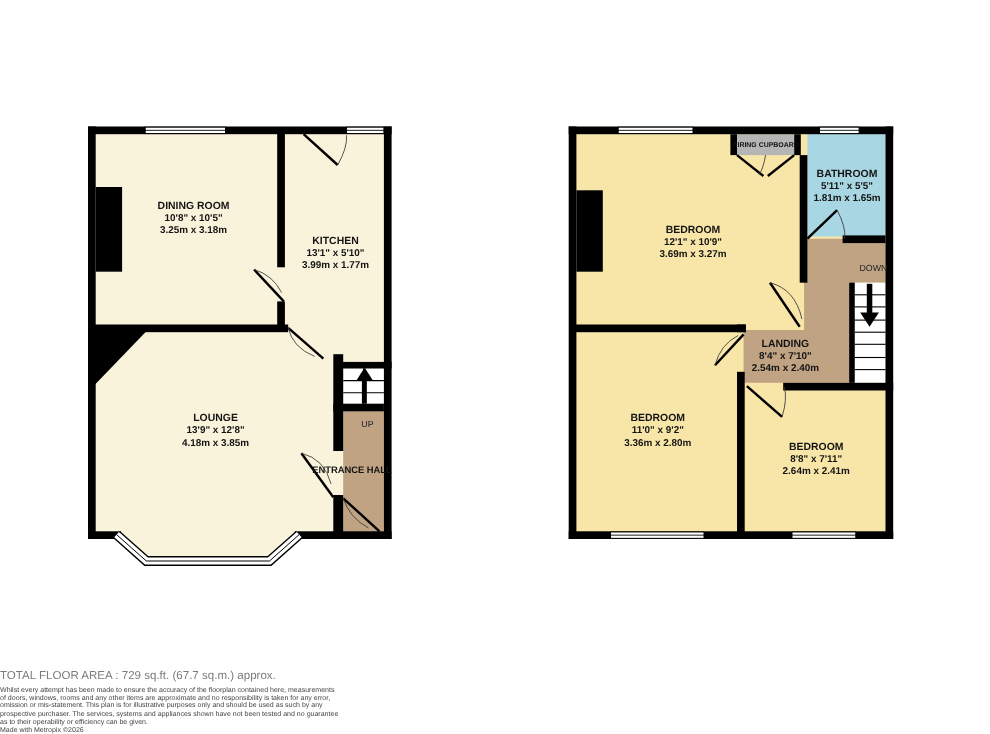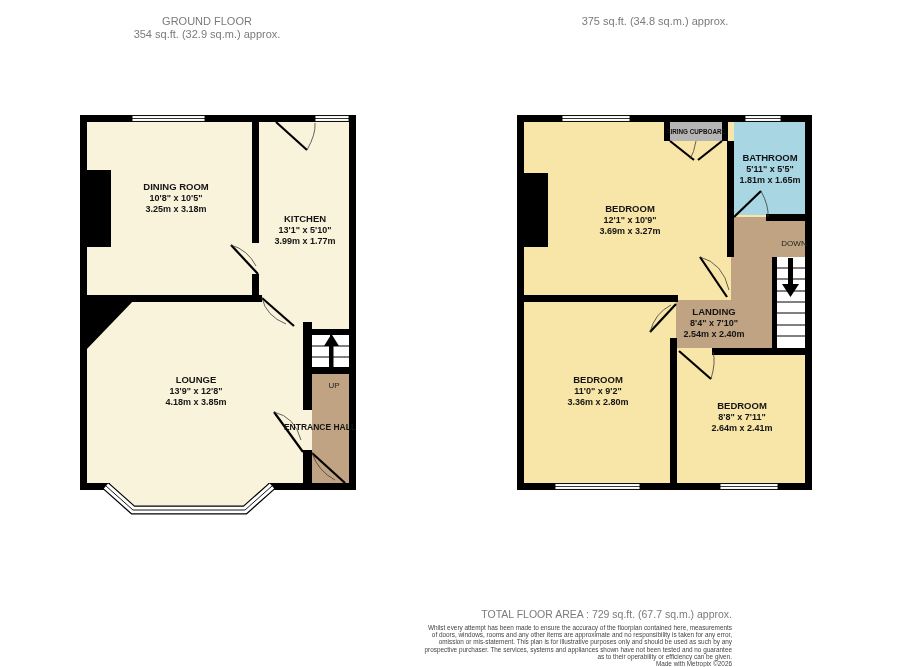--- a/index.html
+++ b/index.html
@@ -24,35 +24,30 @@
   .bb3{fill:none;stroke:#000;stroke-width:0.9;}
   .leaf{stroke:#000;stroke-width:2.2;}
   .arc{stroke:#3c3c3c;stroke-width:0.8;fill:none;}
   .tread{stroke:#000;stroke-width:1;}
   text{font-family:"Liberation Sans",sans-serif;fill:#141414;}
   .t-name{font-size:9.5px;font-weight:bold;text-anchor:middle;}
   .t-dim{font-size:9px;font-weight:bold;text-anchor:middle;}
   .t-small{font-size:8px;fill:#222;text-anchor:middle;}
   .t-hall{font-size:8.5px;font-weight:bold;text-anchor:middle;}
   .t-cup{font-size:6.3px;font-weight:bold;text-anchor:middle;fill:#101010;}
-  .footer{position:absolute;left:13px;width:719px;text-align:right;}
+  .footer{position:absolute;left:0;width:719px;text-align:left;}
   #total-area{top:608px;font-size:10.5px;color:var(--c-titletext,#7b7b7b);}
   #disclaimer{top:624px;font-size:6.4px;line-height:7.2px;color:#454545;}
 </style>
 </head>
 <body>
 
 <div class="page">
 
-  <div class="floor-title" id="gf-title">
-    <div>GROUND FLOOR</div>
-    <div>354 sq.ft. (32.9 sq.m.) approx.</div>
-  </div>
   <div class="floor-title" id="ff-title">
-    <div>375 sq.ft. (34.8 sq.m.) approx.</div>
   </div>
 
   <svg class="plan" width="900" height="600" viewBox="0 0 900 600">
 
     <g>
 
       <g>
         <rect class="cream" x="84" y="119" width="268" height="367"></rect>
         <polygon class="cream" points="108,483 270,483 246,511 132,511"></polygon>
         <polygon class="wall" points="84,297 137,297 84,352"></polygon>

